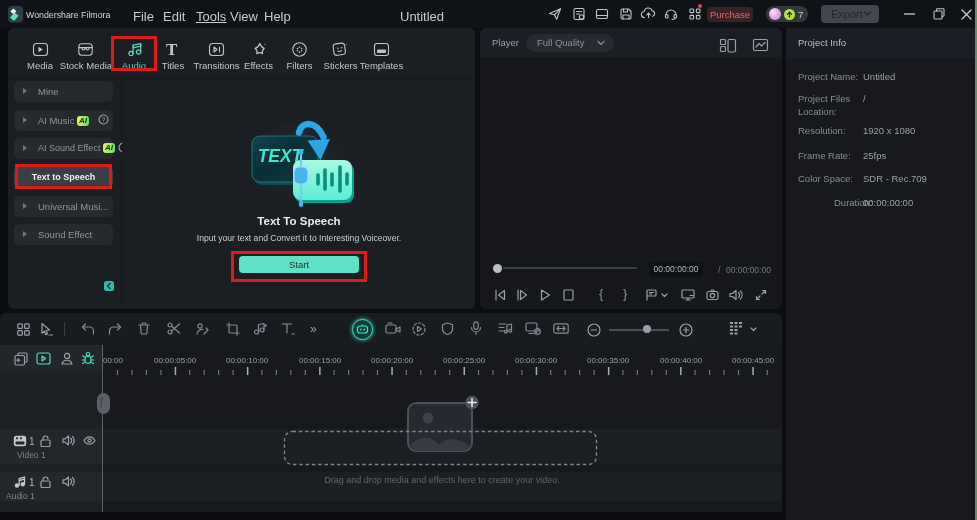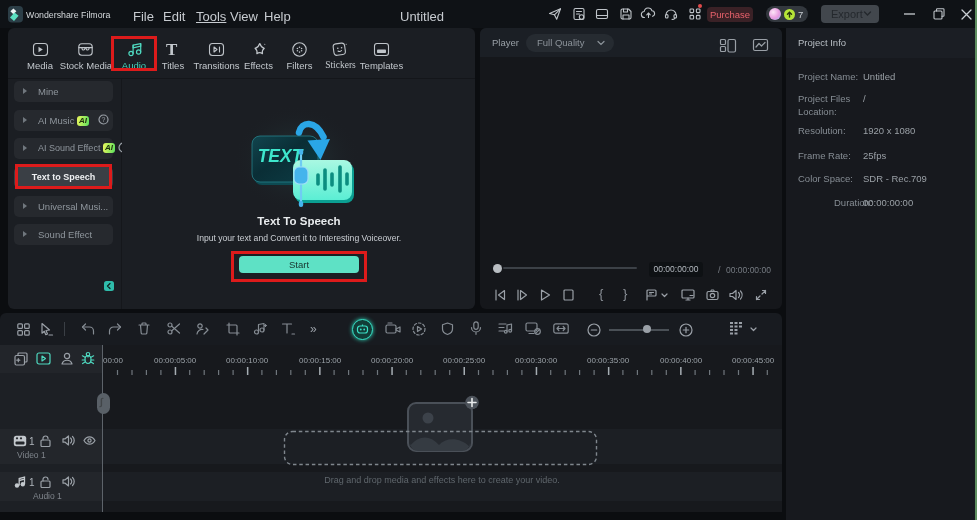--- a/index.html
+++ b/index.html
@@ -150,21 +150,21 @@
   <rect x="4" y="8.5" width="9" height="3.5" rx="0.8" fill="#bfc4c9"></rect>
 </svg>
 
 <span class="tablbl" style="left:22px;width:36px;">Media</span>
 <span class="tablbl" style="left:55px;width:62px;">Stock Media</span>
 <span class="tablbl" style="left:116px;width:36px;color:#45d6bd;">Audio</span>
 <span class="tablbl" style="left:156px;width:34px;">Titles</span>
 <span class="tablbl" style="left:187px;width:59px;">Transitions</span>
 <span class="tablbl" style="left:239px;width:39px;">Effects</span>
 <span class="tablbl" style="left:282px;width:35px;">Filters</span>
-<span class="tablbl" style="left:319px;width:43px;font-family:Liberation Serif, serif;">Stickers</span>
+<span class="tablbl" style="left:319px;width:43px;">Stickers</span>
 <span class="tablbl" style="left:353px;width:57px;">Templates</span>
 
 <div class="srow" style="top:81px;">
       <span class="chev"></span>
       <span class="lbl">Mine</span>
     </div>
 <div class="srow" style="top:110px;">
       <span class="chev"></span>
       <span class="lbl">AI Music <span class="aibadge">AI</span></span>
     </div>
@@ -490,21 +490,21 @@
       </svg>
   <span class="abs" style="left:29px;top:132px;color:#aeb4ba;font-size:10px;">1</span>
   <svg class="ic" style="left:40px;top:131px;" width="11" height="12" viewBox="0 0 11 12">
         <rect class="s2" x="1" y="5" width="9" height="6.5" rx="1"></rect>
         <path class="s2" d="M3 5 V3.5 a2.5 2.5 0 0 1 5 0"></path>
       </svg>
   <svg class="ic" style="left:62px;top:131px;" width="13" height="11" viewBox="0 0 13 11">
         <path class="s2" d="M1 3.8 h2.2 L6.5 1 v9 L3.2 7.2 H1 Z"></path>
         <path class="s2" d="M8.5 3 a3.2 3.2 0 0 1 0 5 M10.5 1.5 a5.5 5.5 0 0 1 0 8"></path>
       </svg>
-  <span class="thlbl" style="left:33px;top:146px;">Audio 1</span>
+  <span class="thlbl" style="left:6px;top:146px;">Audio 1</span>
 
   <span class="tlabel" style="left:103px;">00:00</span>
 <span class="tlabel" style="left:154px;">00:00:05:00</span>
 <span class="tlabel" style="left:226px;">00:00:10:00</span>
 <span class="tlabel" style="left:299px;">00:00:15:00</span>
 <span class="tlabel" style="left:371px;">00:00:20:00</span>
 <span class="tlabel" style="left:443px;">00:00:25:00</span>
 <span class="tlabel" style="left:515px;">00:00:30:00</span>
 <span class="tlabel" style="left:587px;">00:00:35:00</span>
 <span class="tlabel" style="left:660px;">00:00:40:00</span>

